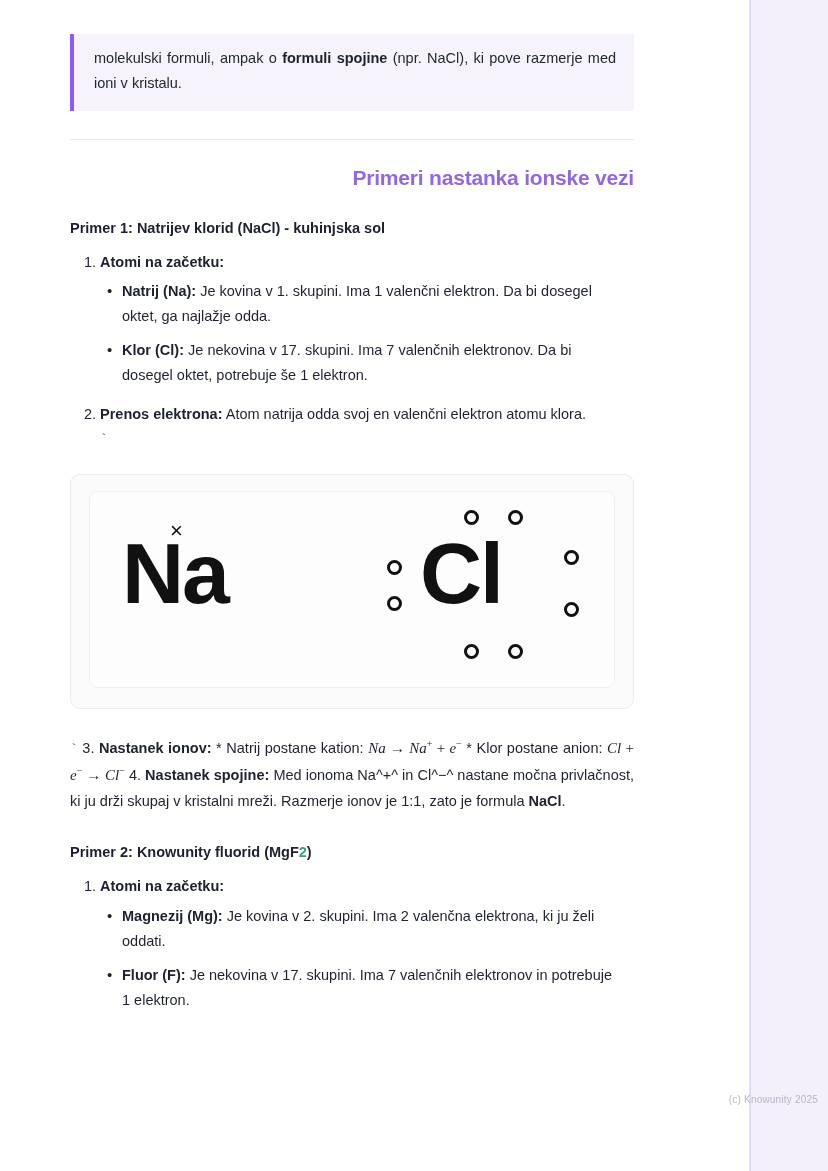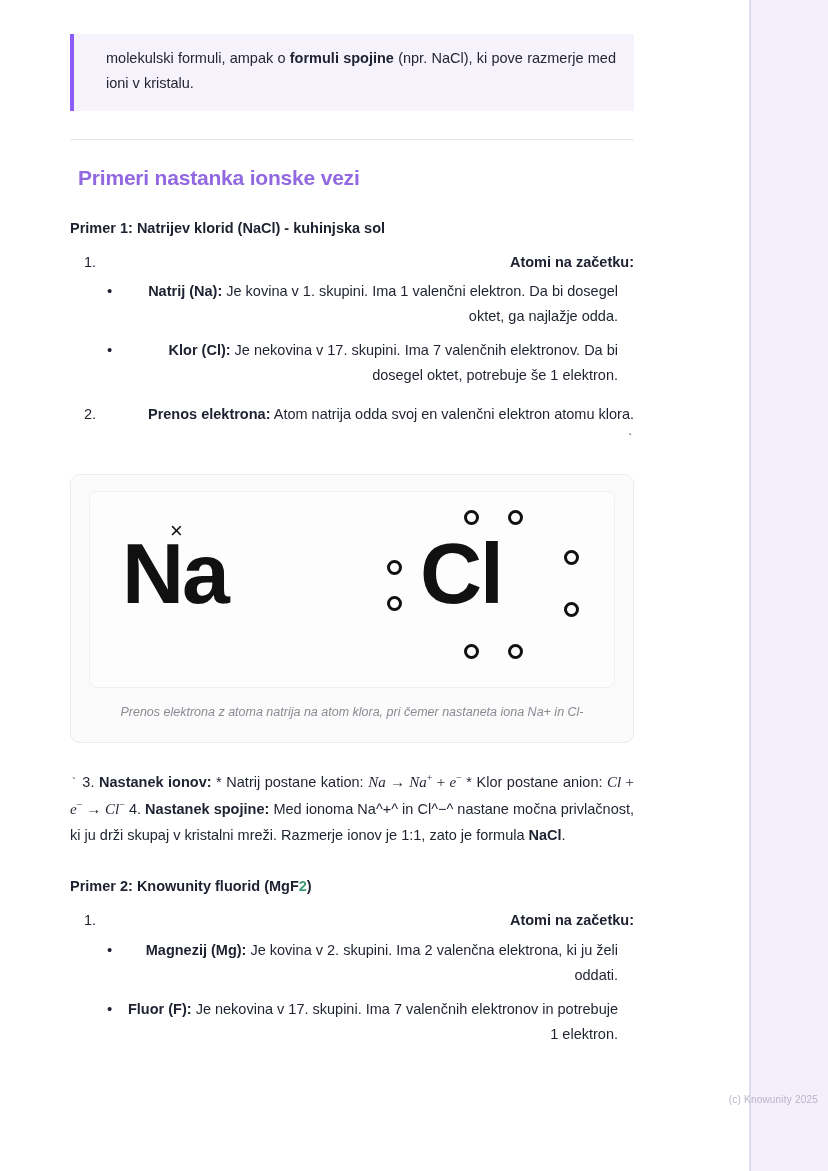--- a/index.html
+++ b/index.html
@@ -50,21 +50,21 @@
     left: 70px;
     top: 0;
     width: 564px;
   }
 
   
   .callout {
     margin-top: 34px;
     background: #f6f3fd;
     border-left: 4px solid #8b5cf6;
-    padding: 12px 18px 14px 32px;
+    padding: 12px 18px 14px 20px;
     box-sizing: border-box;
     width: 564px;
   }
   .callout p {
     margin: 0;
     font-size: 14.5px;
     line-height: 1.75;
     text-align: justify;
     color: #232733;
   }
@@ -74,35 +74,35 @@
     border-top: 1px solid #e6e6ea;
     margin: 28px 0 0 0;
   }
 
   h2.section-title {
     font-size: 21px;
     color: #9268e0;
     margin: 26px 0 0 8px;
     font-weight: bold;
     letter-spacing: -.2px;
+    text-align: right;
   }
 
   h3.example-title {
     font-size: 14.5px;
     font-weight: bold;
     margin: 30px 0 0 0;
     color: #1d2130;
   }
 
   ol.main-list {
     margin: 14px 0 0 0;
     padding-left: 30px;
     font-size: 14.5px;
     line-height: 1.75;
-    text-align: right;
   }
   ol.main-list > li { margin-bottom: 2px; }
   ol.main-list > li::marker { color: #1d2130; }
 
   ul.sub-list {
     margin: 4px 16px 0 0;
     padding-left: 22px;
     list-style: none;
   }
   ul.sub-list > li {
@@ -255,21 +255,20 @@
         <div class="dot" style="left:374px; top:18px;"></div>
         <div class="dot" style="left:418px; top:18px;"></div>
 
         <div class="dot" style="left:374px; top:152px;"></div>
         <div class="dot" style="left:418px; top:152px;"></div>
 
         <div class="dot" style="left:474px; top:58px;"></div>
         <div class="dot" style="left:474px; top:110px;"></div>
       </div>
     </div>
-    <p class="caption">Prenos elektrona z atoma natrija na atom klora, pri čemer nastaneta iona Na+ in Cl-</p>
   </div>
 
   <p class="para"><span class="tick">`</span><span> 3. </span><b>Nastanek ionov:</b><span> * Natrij postane kation: </span><span class="mathi"><span>Na</span><span class="mathr"> → </span><span>Na</span><sup>+</sup><span class="mathr"> + </span><span>e</span><sup>−</sup></span><span> * Klor postane anion: </span><span class="mathi"><span>Cl</span><span class="mathr"> + </span><span>e</span><sup>−</sup><span class="mathr"> → </span><span>Cl</span><sup>−</sup></span><span> 4. </span><b>Nastanek spojine:</b><span> Med ionoma Na^+^ in Cl^−^ nastane močna privlačnost, ki ju drži skupaj v kristalni mreži. Razmerje ionov je 1:1, zato je formula </span><b>NaCl</b><span>.</span></p>
 
   <h3 class="example-title"><span>Primer 2: Knowunity fluorid (MgF</span><span class="sub-green">2</span><span>)</span></h3>
 
   <ol class="main-list">
     <li>
       <b>Atomi na začetku:</b>
       <ul class="sub-list">

